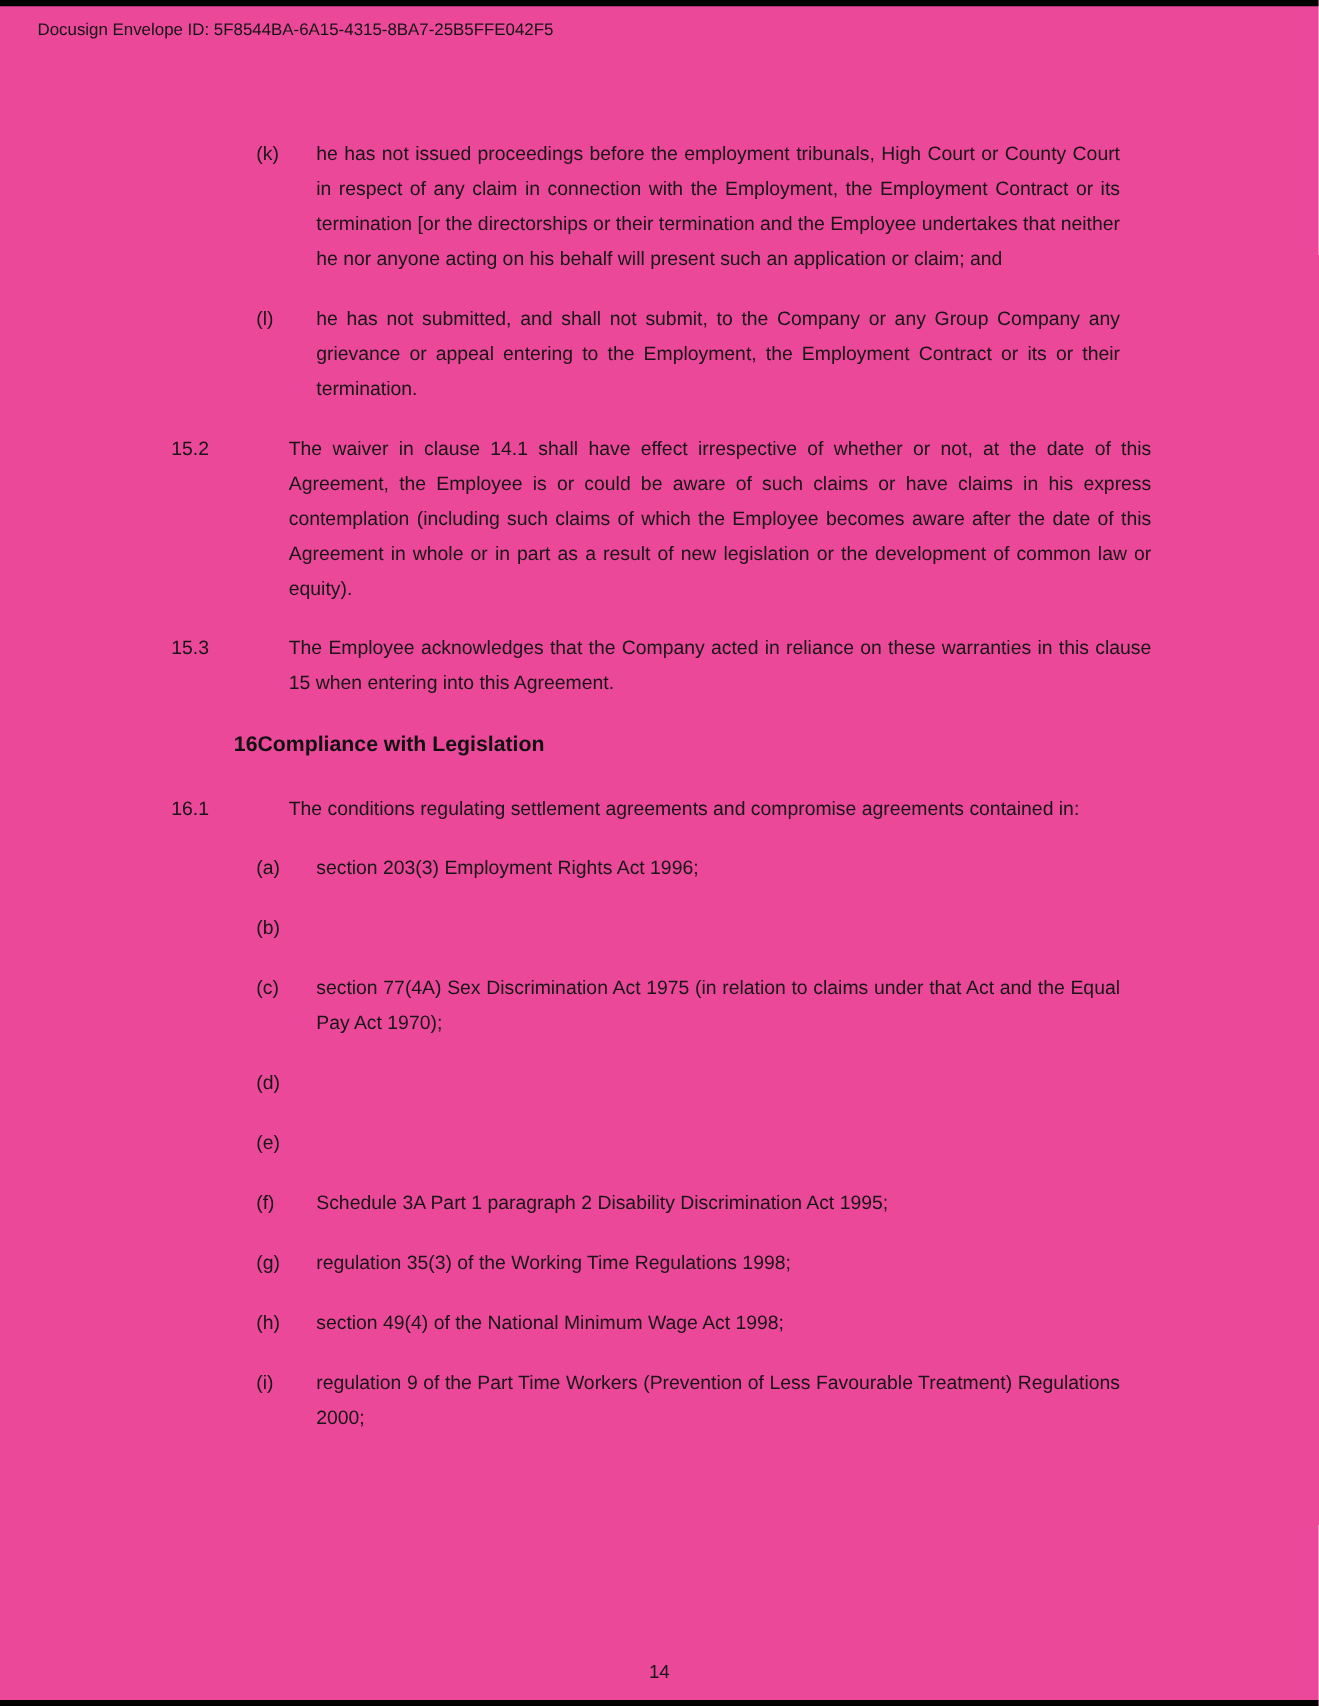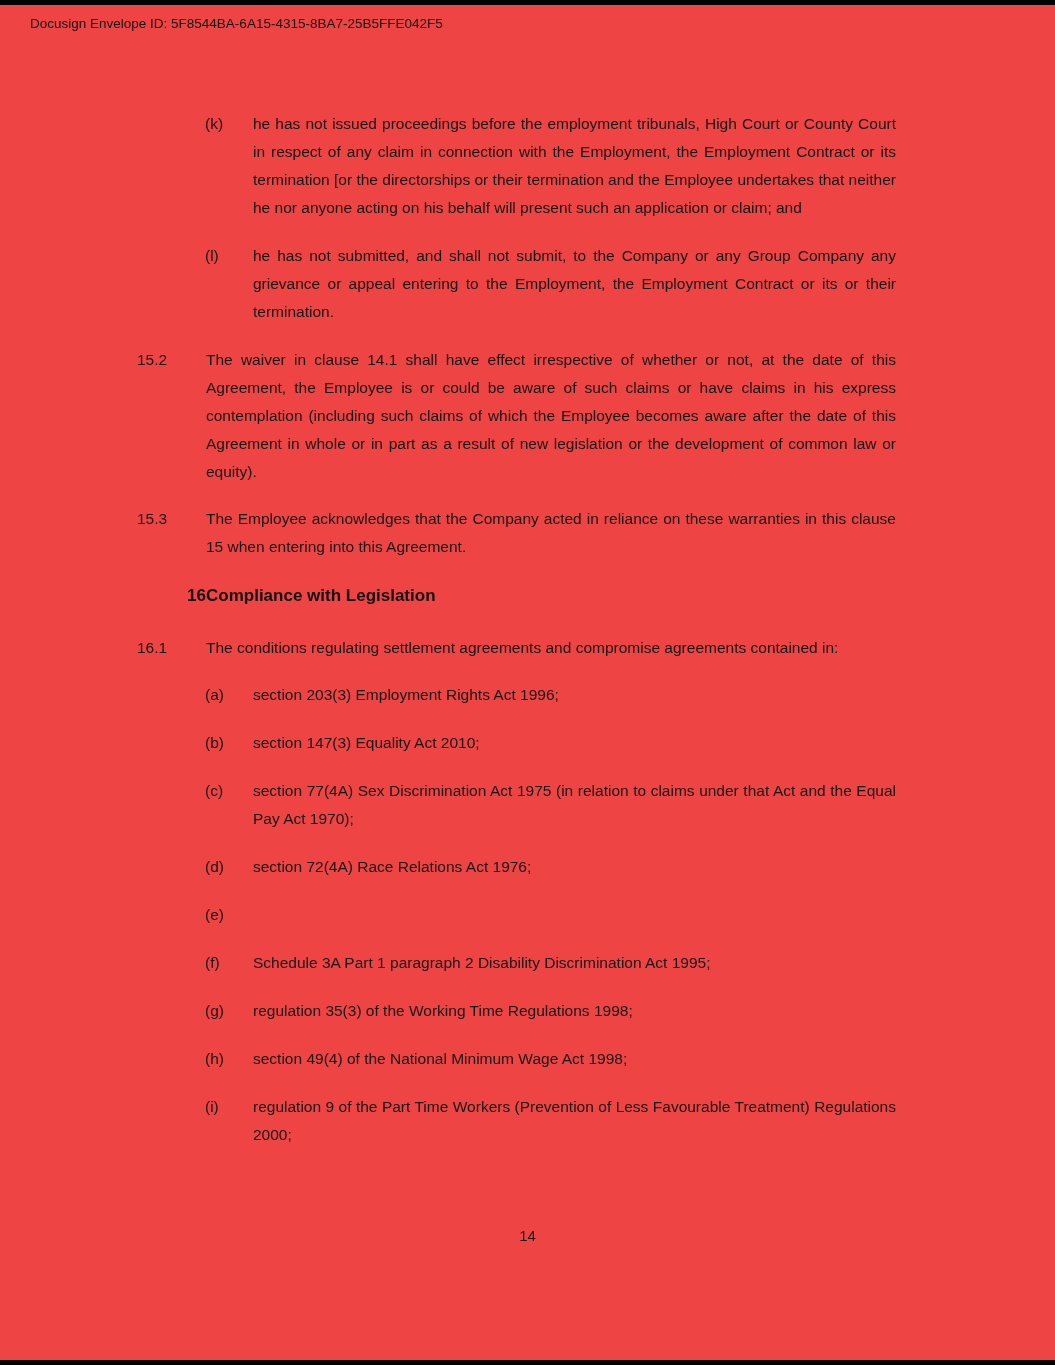--- a/index.html
+++ b/index.html
@@ -1,21 +1,21 @@
 <!DOCTYPE html>
 <html><head>
 <meta charset="utf-8">
 <style>
   * { margin: 0; padding: 0; box-sizing: border-box; }
   html, body { background: #ffffff; }
   .page {
     position: relative;
     width: 1055px;
     height: 1365px;
-    background: #ef4444;
+    background: #ec4899;
     color: #161616;
     font-family: "Liberation Sans", sans-serif;
     overflow: hidden;
   }
   .edge-bar {
     position: absolute;
     left: 0;
     width: 100%;
     height: 5px;
     background: #000000;
@@ -40,41 +40,41 @@
     display: flex;
     font-size: 15.5px;
     line-height: 28px;
   }
   .row .num { flex-shrink: 0; }
   .row .txt {
     text-align: justify;
     text-align-last: left;
   }
   
-  .level1 { margin-bottom: 19px; }
+  .level1 { margin-bottom: 19px; gap: 25px; }
   .level1 .num { margin-left: 137px; width: 69px; }
   .level1 .txt { width: 690px; }
   
   .level2 { margin-bottom: 20px; }
   .level2 .num { margin-left: 205px; width: 48px; }
   .level2 .txt { width: 643px; }
   .section-heading {
     display: flex;
     margin-top: 20px;
     margin-bottom: 23px;
     font-weight: bold;
     font-size: 17px;
     line-height: 30px;
     color: #111111;
     text-align: right;
   }
   .section-heading .num { margin-left: 146px; width: 60px; flex-shrink: 0; }
   .page-number {
     position: absolute;
-    top: 1226px;
+    top: 1328px;
     left: 0;
     width: 100%;
     text-align: center;
     font-size: 15px;
     line-height: 20px;
   }
 </style>
 </head>
 <body>
 
@@ -115,31 +115,29 @@
       <div class="txt">The conditions regulating settlement agreements and compromise agreements contained in:</div>
     </div>
 
     <div class="row level2">
       <div class="num">(a)</div>
       <div class="txt">section 203(3) Employment Rights Act 1996;</div>
     </div>
 
     <div class="row level2">
       <div class="num">(b)</div>
-      <div class="txt">section 147(3) Equality Act 2010;</div>
     </div>
 
     <div class="row level2">
       <div class="num">(c)</div>
       <div class="txt">section 77(4A) Sex Discrimination Act 1975 (in relation to claims under that Act and the Equal Pay Act 1970);</div>
     </div>
 
     <div class="row level2">
       <div class="num">(d)</div>
-      <div class="txt">section 72(4A) Race Relations Act 1976;</div>
     </div>
 
     <div class="row level2">
       <div class="num">(e)</div>
     </div>
 
     <div class="row level2">
       <div class="num">(f)</div>
       <div class="txt">Schedule 3A Part 1 paragraph 2 Disability Discrimination Act 1995;</div>
     </div>

